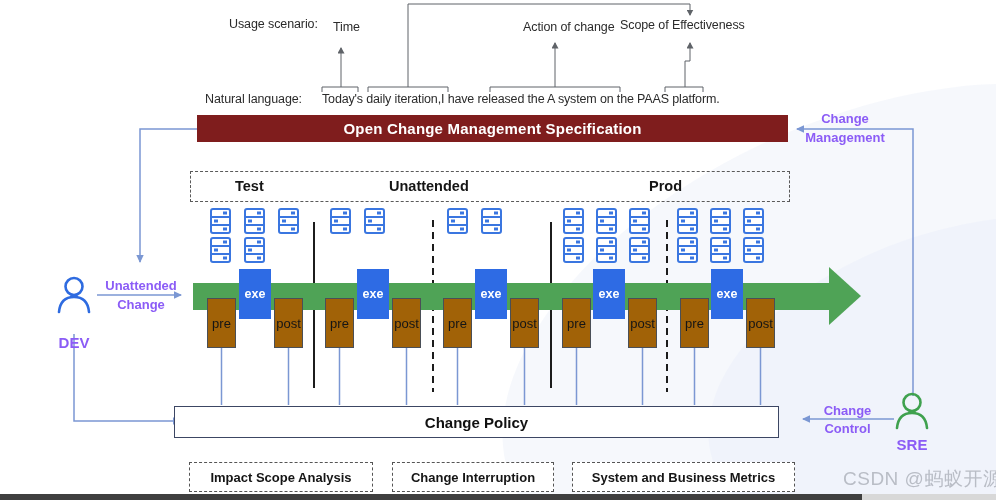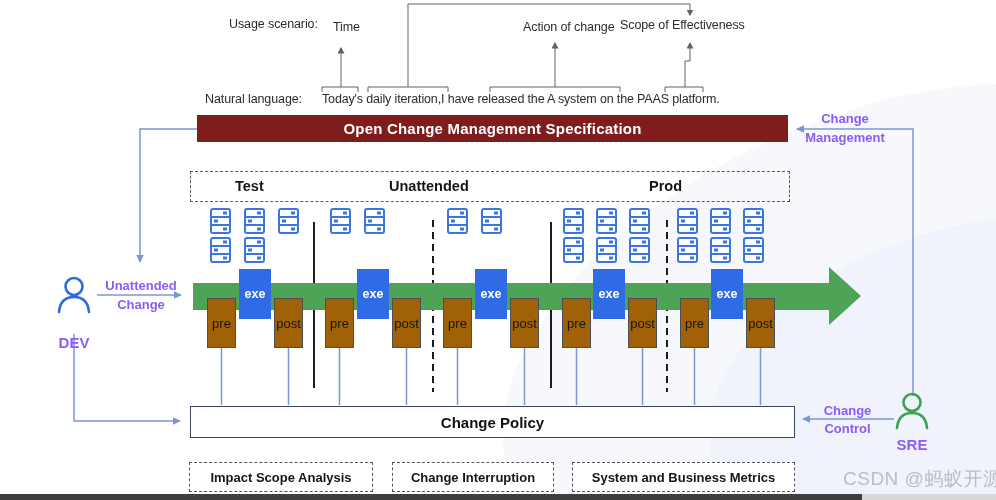--- a/index.html
+++ b/index.html
@@ -31,21 +31,21 @@
   .bandhead{left:829px;top:267px;width:0;height:0;border-left:32px solid #4fa356;
     border-top:29px solid transparent;border-bottom:29px solid transparent;}
   .exe{top:269px;width:32px;height:50px;background:#2e6be4;color:#fff;font-weight:700;font-size:12.5px;
     display:flex;align-items:center;justify-content:center;}
   .chk{top:298px;width:29px;height:50px;background:#a16207;border:1.5px solid #4a4f57;box-sizing:border-box;
     color:#151515;font-weight:400;font-size:13px;display:flex;align-items:center;justify-content:center;}
   
   .blab{font-weight:700;color:#8b5cf6;white-space:nowrap;}
   .center{text-align:center;}
   
-  .policy{left:190px;top:406px;width:605px;height:32px;background:#fff;border:1.6px solid #3c4663;box-sizing:border-box;
+  .policy{left:174px;top:406px;width:605px;height:32px;background:#fff;border:1.6px solid #3c4663;box-sizing:border-box;
     display:flex;align-items:center;justify-content:center;font-weight:700;font-size:15px;color:#111;}
   .cap{top:462px;height:30px;border:1.6px dashed #555;box-sizing:border-box;background:#fff;
     display:flex;align-items:center;justify-content:center;font-weight:700;font-size:13px;color:#151515;white-space:nowrap;}
   
   .wm{left:843px;top:466px;font-size:19px;color:#b9bdc6;letter-spacing:.5px;white-space:nowrap;}
   .bar-d{left:0;top:494px;width:862px;height:6px;background:#3f3f3f;}
   .bar-l{left:862px;top:494px;width:134px;height:6px;background:#d8d8d8;}
   svg.layer{position:absolute;left:0;top:0;}
   .g{fill:none;stroke:#5f6368;stroke-width:1;}
   .b{fill:none;stroke:#7b97d3;stroke-width:1.5;}

